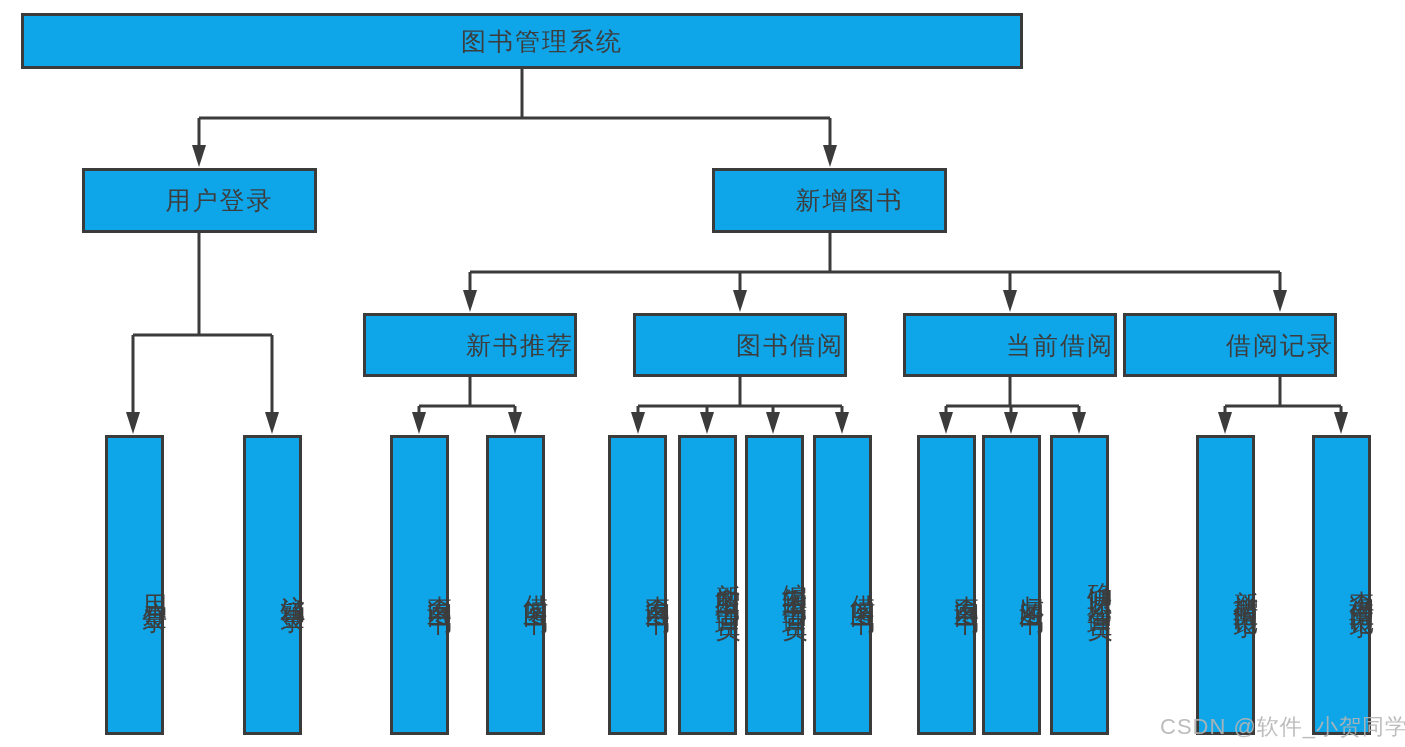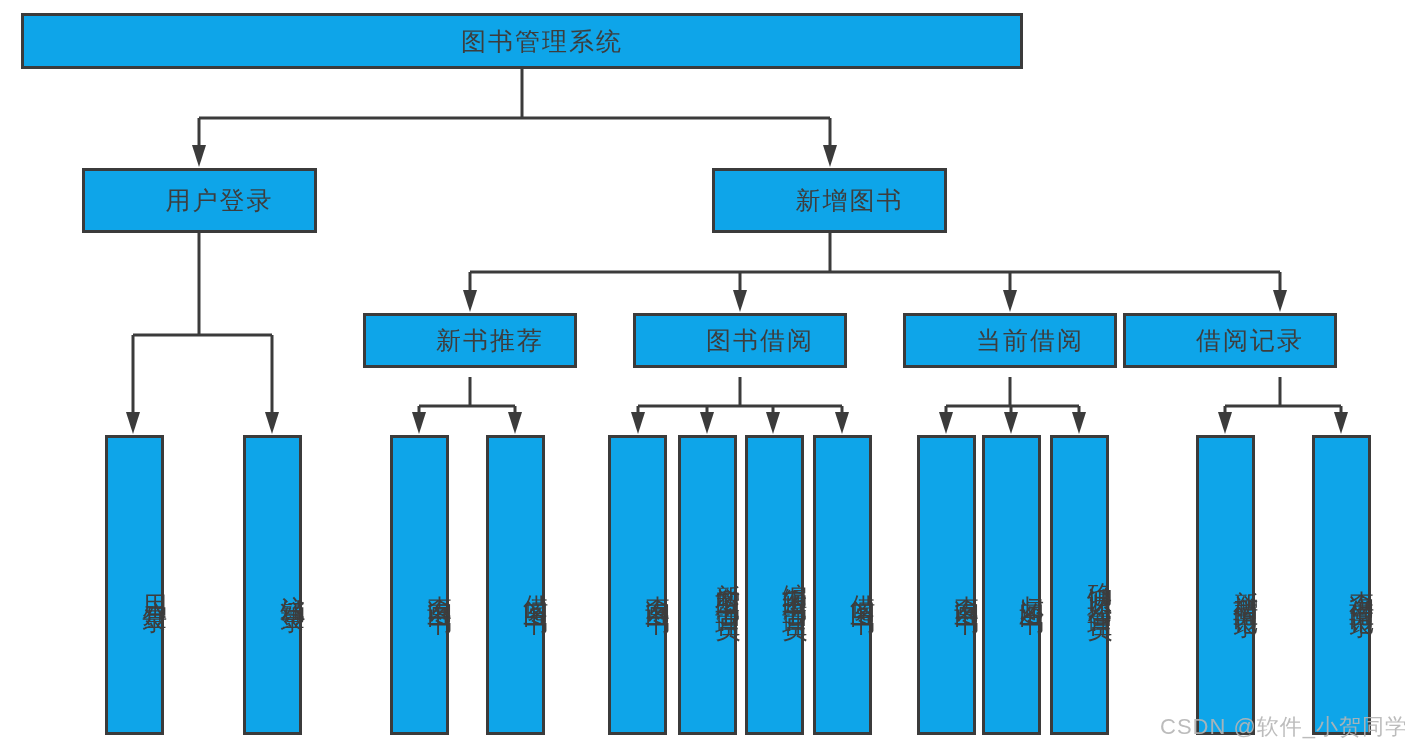--- a/index.html
+++ b/index.html
@@ -36,21 +36,21 @@
     display: flex;
     align-items: center;
     justify-content: center;
     z-index: 1;
     color: var(--text);
     padding-left: 40px;
   }
   .h-box { font-size: 25px; letter-spacing: 2px; }
   .root-box  { left: 21px;  top: 13px;  width: 1002px; height: 56px; }
   .l2-box    { top: 168px; width: 235px; height: 65px; }
-  .l3-box    { top: 313px; width: 214px; height: 55px; }
+  .l3-box    { top: 313px; width: 214px; height: 64px; justify-content: flex-end; }
   .v-box     { top: 435px; width: 59px;  height: 300px; }
   .v-text {
     writing-mode: vertical-rl;
     text-orientation: mixed;
     font-size: 25px;
     letter-spacing: 5px;
     line-height: 1.1;
     color: var(--text);
     white-space: nowrap;
   }

